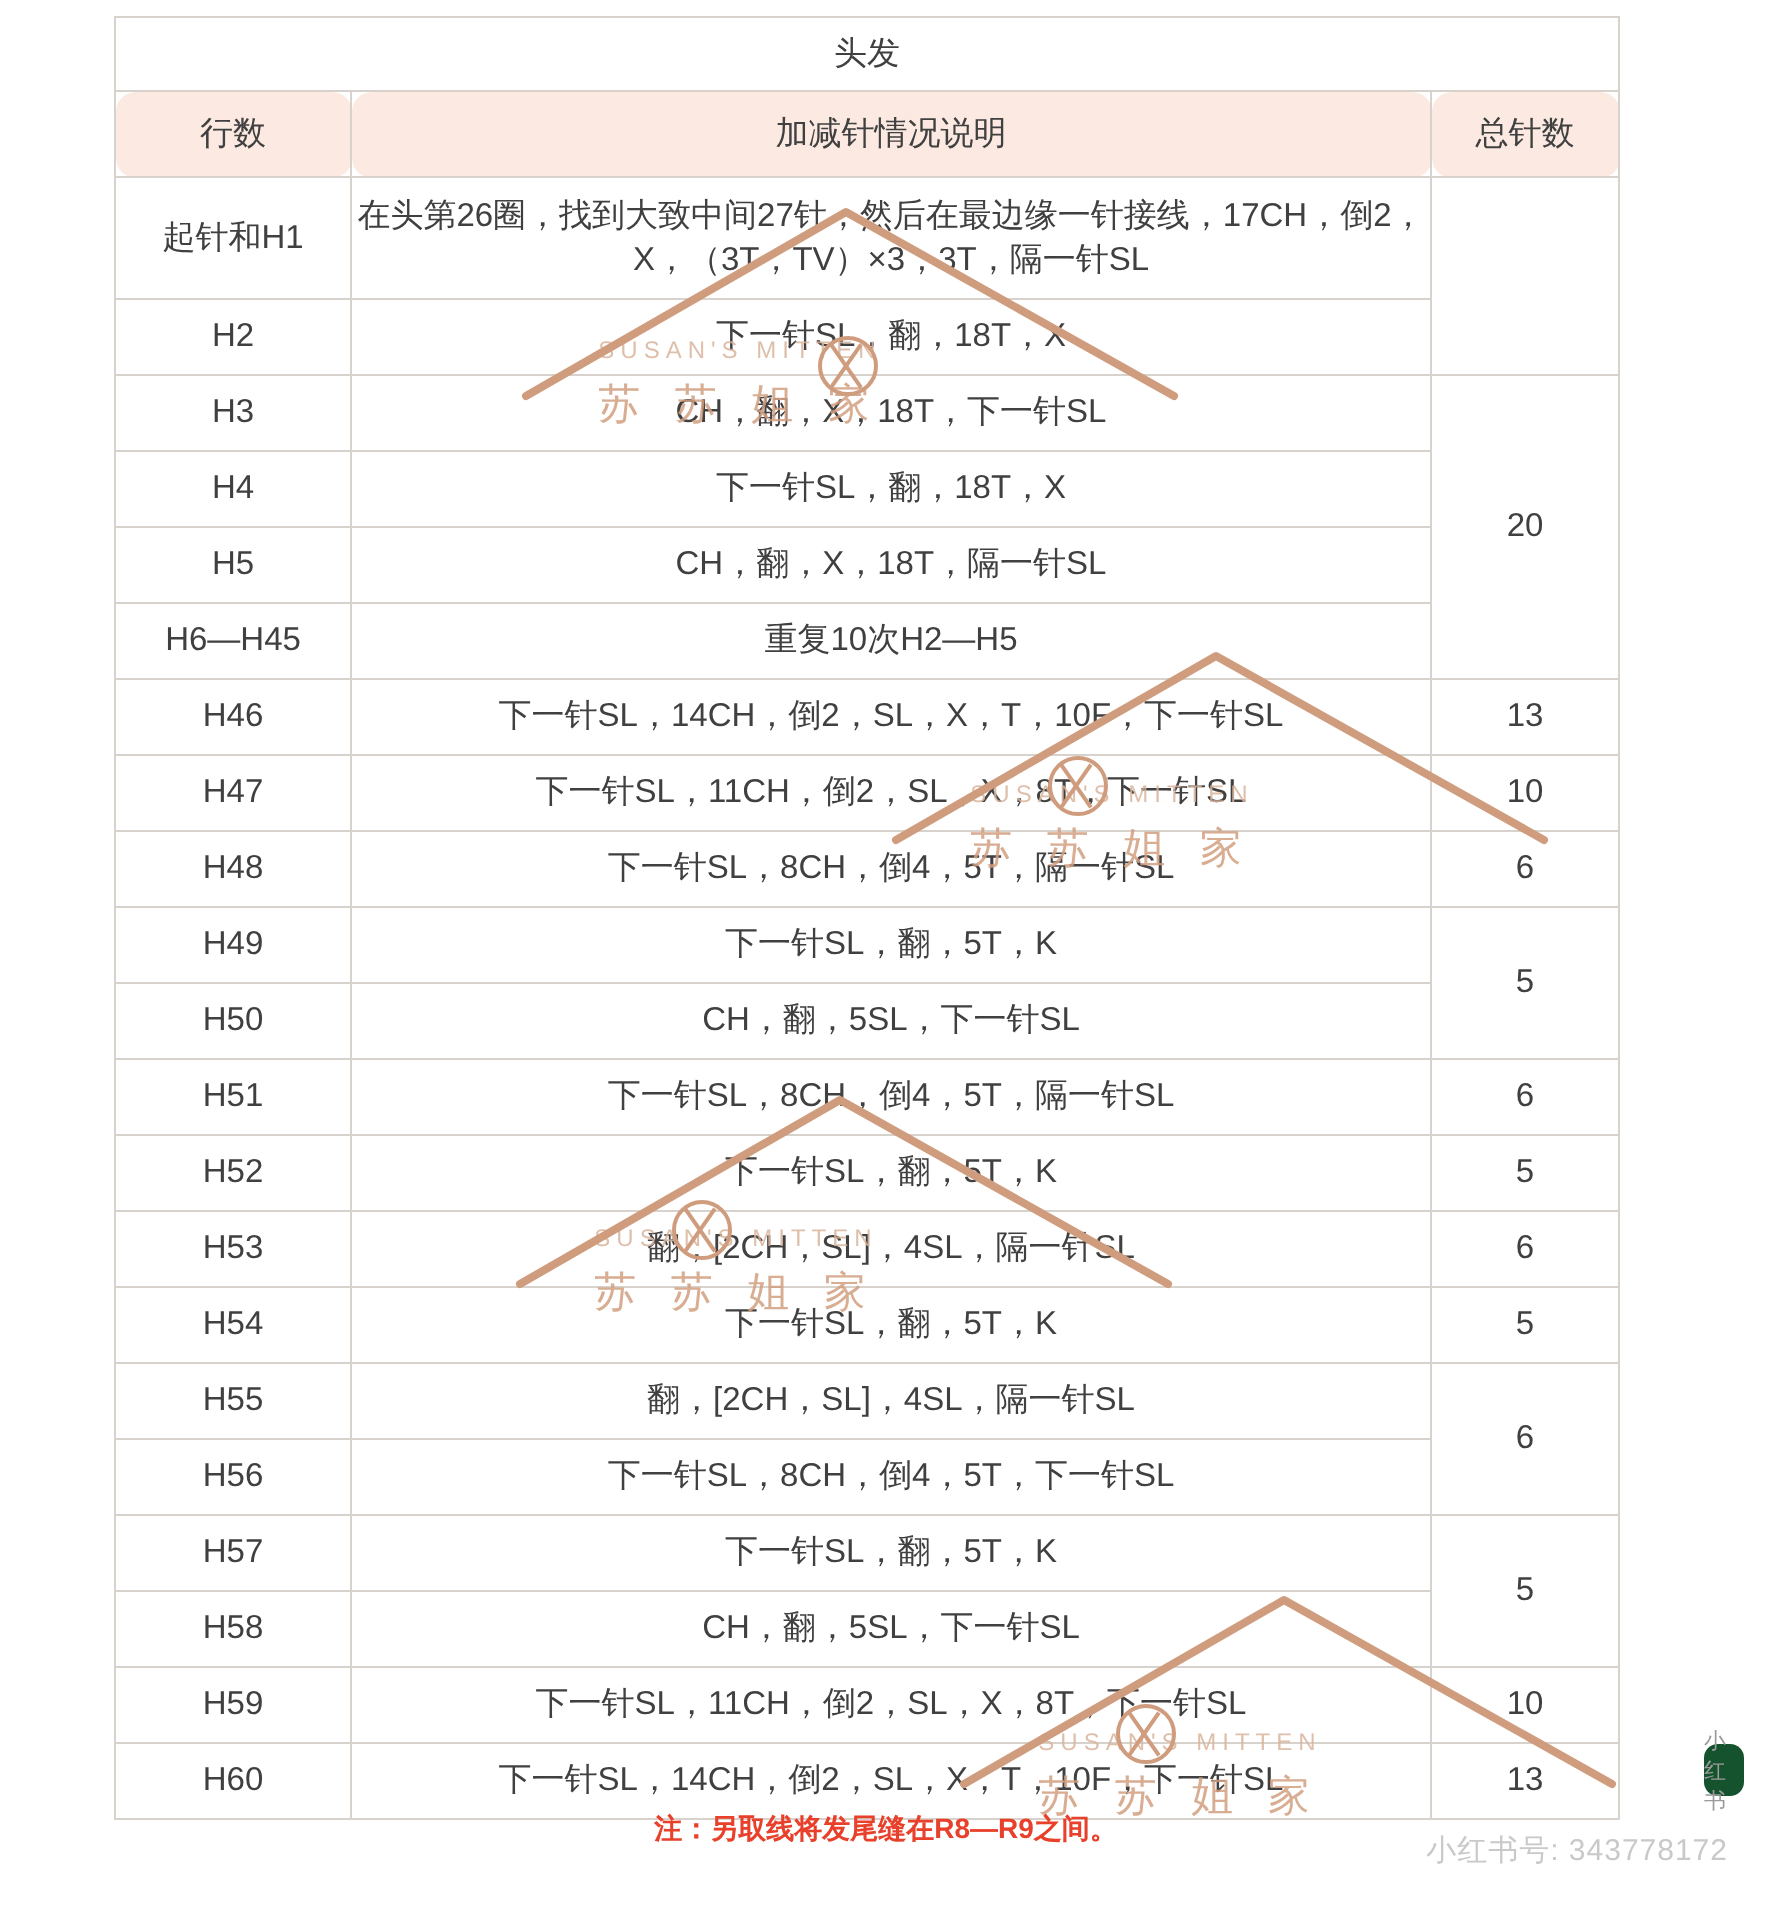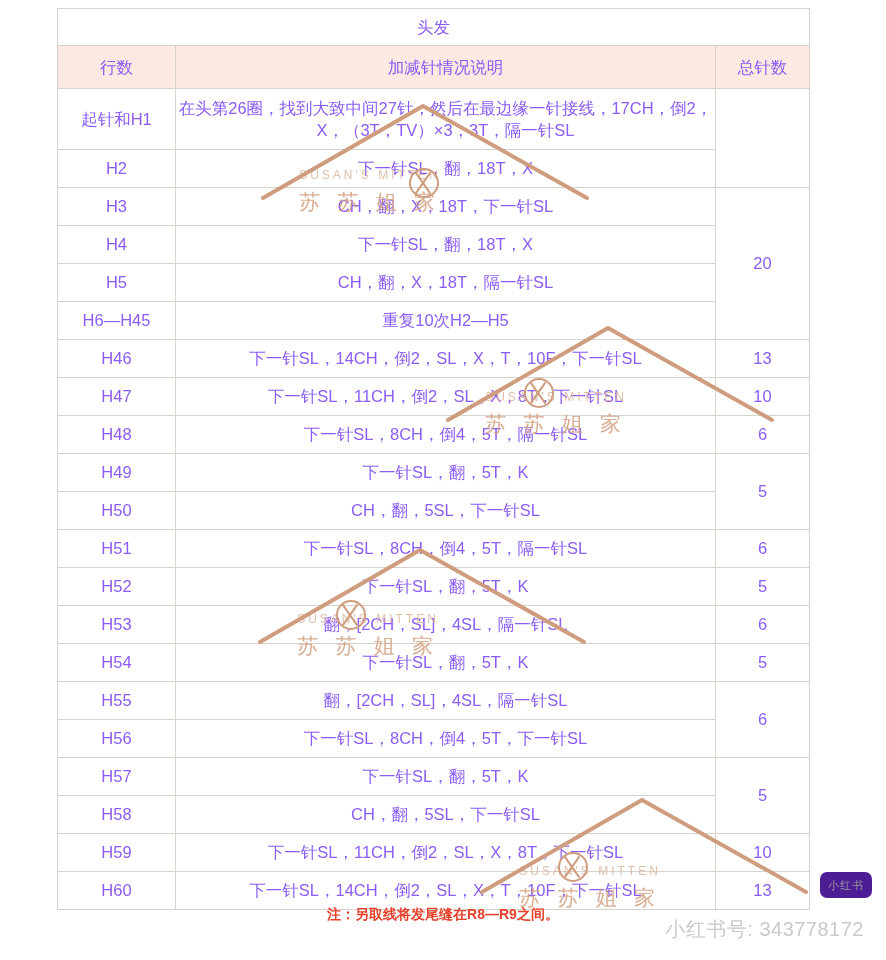--- a/index.html
+++ b/index.html
@@ -31,39 +31,40 @@
     width: 752px;
     table-layout: fixed;
     background: transparent;
   }
   table.pattern td {
     border: 1px solid #d8d2cc;
     padding: 0;
     text-align: center;
     vertical-align: middle;
     font-size: 16.5px;
-    color: #8b5cf6;
+    color: #404040;
     line-height: 1.35;
     background: #ffffff;
     position: relative;
   }
   .col-row { width: 118px; }
   .col-desc { width: 540px; }
   .col-total { width: 94px; }
 
   .title-cell {
     height: 36px;
     font-size: 17px;
     background: #ffffff !important;
   }
   .header-cell {
     height: 42px;
     background: #fbe9e2 !important;
     font-size: 17px;
     color: #1f1f1f;
+    border-radius: 10px;
   }
   .r-label { height: 37px; }
   .tall2 { height: 60px; }
   .desc { padding: 4px 8px; }
   .desc-2line { line-height: 1.6; }
   .total-cell { font-size: 17px; }
 
   .note {
     position: absolute;
     left: 0;
@@ -120,37 +121,37 @@
     left: 11px;
     top: 0;
   }
   .ball::before { transform: rotate(35deg); }
   .ball::after { transform: rotate(-35deg); }
 
   .corner-tag {
     position: absolute;
     right: 14px;
     top: 872px;
-    width: 52px;
+    width: 20px;
     height: 26px;
     border-radius: 7px;
-    background: #4c1d95;
+    background: #14532d;
     color: #9a9a9a;
     font-size: 11px;
     display: flex;
     align-items: center;
     justify-content: center;
     letter-spacing: 1px;
     font-family: Liberation Mono, monospace;
   }
   .xhs-id {
     position: absolute;
     right: 22px;
     top: 916px;
-    font-size: 20px;
+    font-size: 15px;
     color: #c9c9c9;
     letter-spacing: 0.5px;
   }
 </style>
 </head>
 <body>
 
 <div class="page">
 
   <div class="table-wrap">

